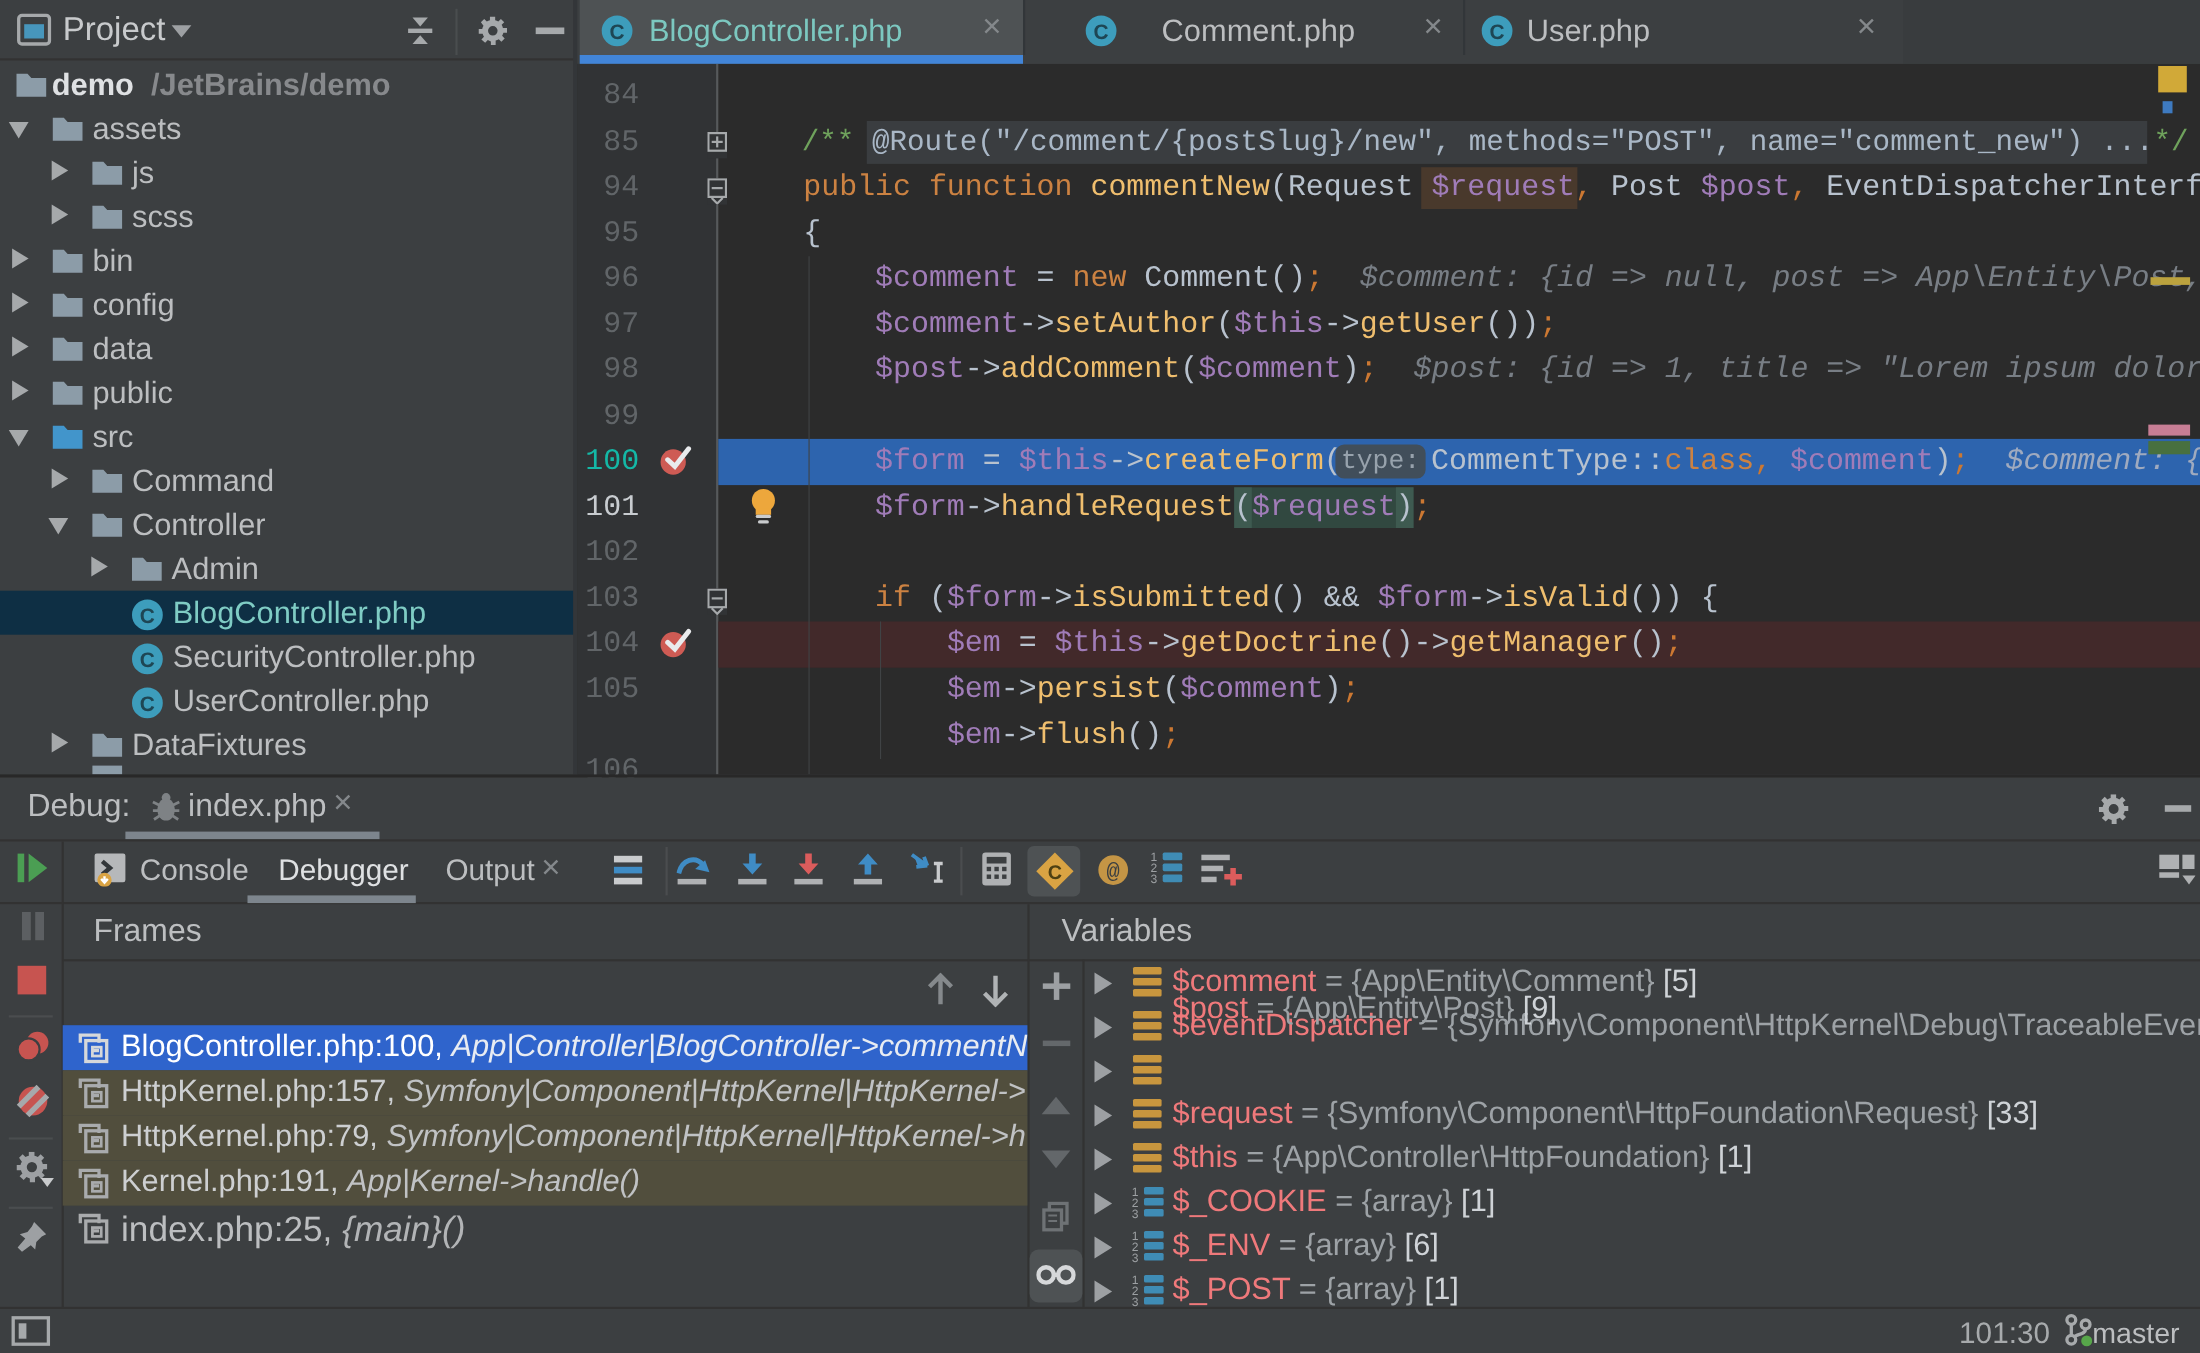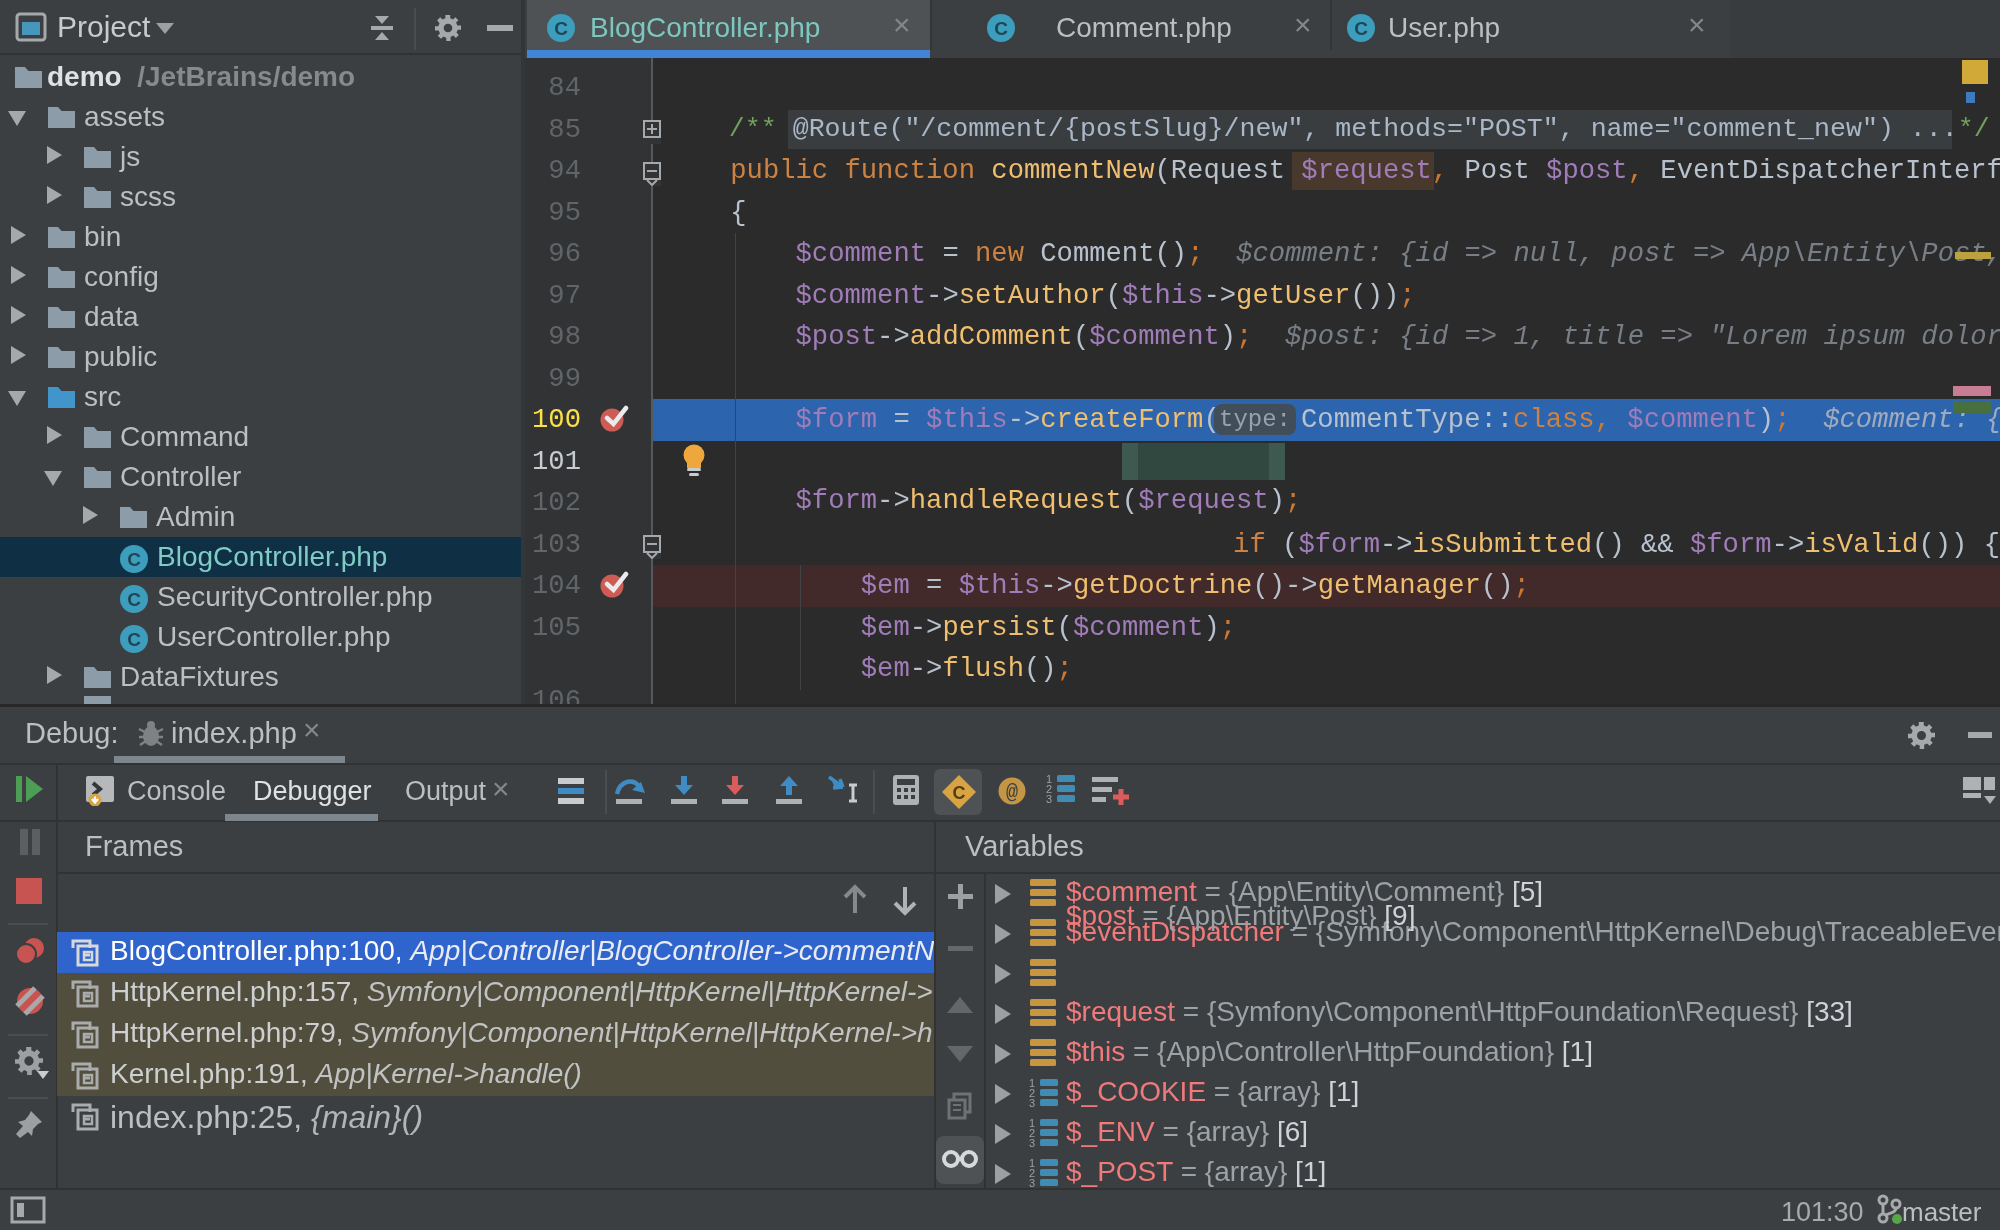--- a/index.html
+++ b/index.html
@@ -187,21 +187,21 @@
 <div class="r" style="left:525px;top:274.5px;width:56px;height:41.5px;line-height:41.5px;color:#616568;">
       <div class="num" style="color:#616568;line-height:41.5px;">97</div>
     </div>
 <div class="r" style="left:525px;top:316.0px;width:56px;height:41.5px;line-height:41.5px;color:#616568;">
       <div class="num" style="color:#616568;line-height:41.5px;">98</div>
     </div>
 <div class="r" style="left:525px;top:357.5px;width:56px;height:41.5px;line-height:41.5px;color:#616568;">
       <div class="num" style="color:#616568;line-height:41.5px;">99</div>
     </div>
 <div class="r" style="left:525px;top:399.0px;width:56px;height:41.5px;line-height:41.5px;color:#9DA1A5;">
-      <div class="num" style="color:#fde047;line-height:41.5px;">100</div>
+      <div class="num" style="color:#14b8a6;line-height:41.5px;">100</div>
     </div>
 <div class="r" style="left:525px;top:440.5px;width:56px;height:41.5px;line-height:41.5px;color:#C8CCD0;">
       <div class="num" style="color:#C8CCD0;line-height:41.5px;">101</div>
     </div>
 <div class="r" style="left:525px;top:482.0px;width:56px;height:41.5px;line-height:41.5px;color:#616568;">
       <div class="num" style="color:#616568;line-height:41.5px;">102</div>
     </div>
 <div class="r" style="left:525px;top:523.5px;width:56px;height:41.5px;line-height:41.5px;color:#616568;">
       <div class="num" style="color:#616568;line-height:41.5px;">103</div>
     </div>
@@ -259,24 +259,24 @@
     </div>
 <div class="r" style="left:665.0px;top:233.0px;height:41.5px;width:1335.0px;overflow:hidden;">
       <div class="mono" style="line-height:41.5px;">        <span class="vr">$comment</span><span class="tx"> = </span><span class="kw">new</span><span class="tx"> Comment()</span><span class="sc">;</span>  <span class="hint">$comment: {id =&gt; null, post =&gt; App\Entity\Post, co</span></div>
     </div>
 <div class="r" style="left:665.0px;top:274.5px;height:41.5px;width:1335.0px;overflow:hidden;">
       <div class="mono" style="line-height:41.5px;">        <span class="vr">$comment</span><span class="tx">-&gt;</span><span class="fn">setAuthor</span><span class="tx">(</span><span class="vr">$this</span><span class="tx">-&gt;</span><span class="fn">getUser</span><span class="tx">())</span><span class="sc">;</span></div>
     </div>
 <div class="r" style="left:665.0px;top:316.0px;height:41.5px;width:1335.0px;overflow:hidden;">
       <div class="mono" style="line-height:41.5px;">        <span class="vr">$post</span><span class="tx">-&gt;</span><span class="fn">addComment</span><span class="tx">(</span><span class="vr">$comment</span><span class="tx">)</span><span class="sc">;</span>  <span class="hint">$post: {id =&gt; 1, title =&gt; "Lorem ipsum dolor s</span></div>
     </div>
-<div class="r" style="left:665.0px;top:440.5px;height:41.5px;width:1335.0px;overflow:hidden;margin-top:39px;">
+<div class="r" style="left:665.0px;top:440.5px;height:41.5px;width:1335.0px;overflow:hidden;">
       <div class="mono" style="line-height:41.5px;">        <span class="vr">$form</span><span class="tx">-&gt;</span><span class="fn">handleRequest</span><span class="tx">(</span><span class="vr">$request</span><span class="tx">)</span><span class="sc">;</span></div>
     </div>
-<div class="r" style="left:665.0px;top:523.5px;height:41.5px;width:1335.0px;overflow:hidden;text-align:right;">
+<div class="r" style="left:665.0px;top:523.5px;height:41.5px;width:1335.0px;overflow:hidden;">
       <div class="mono" style="line-height:41.5px;">        <span class="kw">if</span><span class="tx"> (</span><span class="vr">$form</span><span class="tx">-&gt;</span><span class="fn">isSubmitted</span><span class="tx">() &amp;&amp; </span><span class="vr">$form</span><span class="tx">-&gt;</span><span class="fn">isValid</span><span class="tx">()) {</span></div>
     </div>
 <div class="r" style="left:665.0px;top:565.0px;height:41.5px;width:1335.0px;overflow:hidden;">
       <div class="mono" style="line-height:41.5px;">            <span class="vr">$em</span><span class="tx"> = </span><span class="vr">$this</span><span class="tx">-&gt;</span><span class="fn">getDoctrine</span><span class="tx">()-&gt;</span><span class="fn">getManager</span><span class="tx">()</span><span class="sc">;</span></div>
     </div>
 <div class="r" style="left:665.0px;top:606.5px;height:41.5px;width:1335.0px;overflow:hidden;">
       <div class="mono" style="line-height:41.5px;">            <span class="vr">$em</span><span class="tx">-&gt;</span><span class="fn">persist</span><span class="tx">(</span><span class="vr">$comment</span><span class="tx">)</span><span class="sc">;</span></div>
     </div>
 <div class="r" style="left:665.0px;top:648.0px;height:41.5px;width:1335.0px;overflow:hidden;">
       <div class="mono" style="line-height:41.5px;">            <span class="vr">$em</span><span class="tx">-&gt;</span><span class="fn">flush</span><span class="tx">()</span><span class="sc">;</span></div>

